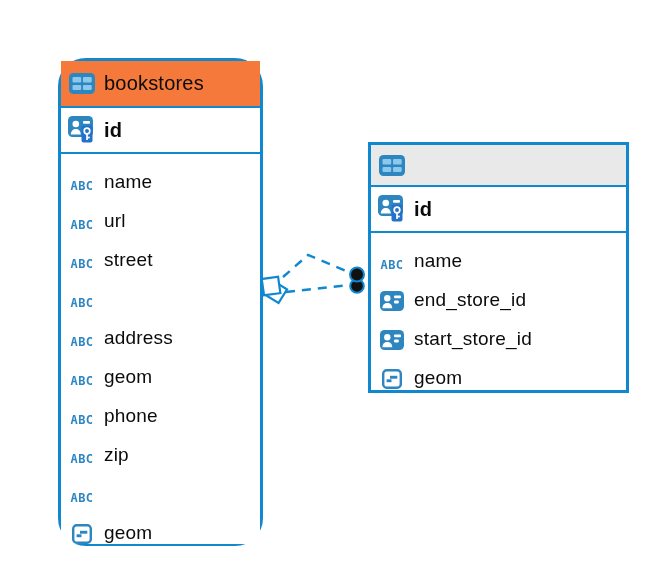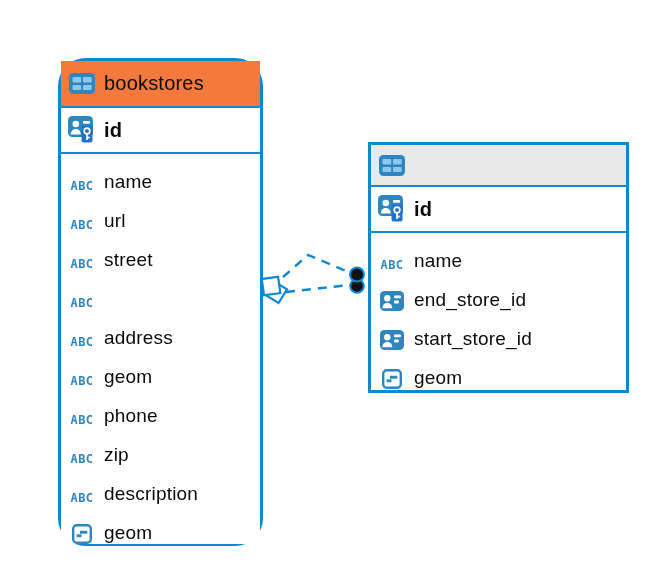--- a/index.html
+++ b/index.html
@@ -141,21 +141,20 @@
   <div class="col-row">
     <span class="icon-cell">
         <span class="abc">ABC</span>
       </span>
     <span>zip</span>
   </div>
   <div class="col-row">
     <span class="icon-cell">
         <span class="abc">ABC</span>
       </span>
-    <span>description</span>
   </div>
   <div class="col-row">
     <span class="icon-cell">
       <svg width="20" height="20" viewBox="0 0 20 20">
           <rect x="1.2" y="1.2" width="17.6" height="17.6" rx="3.5" fill="#fff" stroke="#2e86c1" stroke-width="2.4"></rect>
           <rect x="8" y="6.8" width="7.3" height="2.9" fill="#2e86c1"></rect>
           <rect x="4.6" y="10.3" width="4.9" height="2.9" fill="#2e86c1"></rect>
         </svg>
     </span>
     <span>geom</span>

